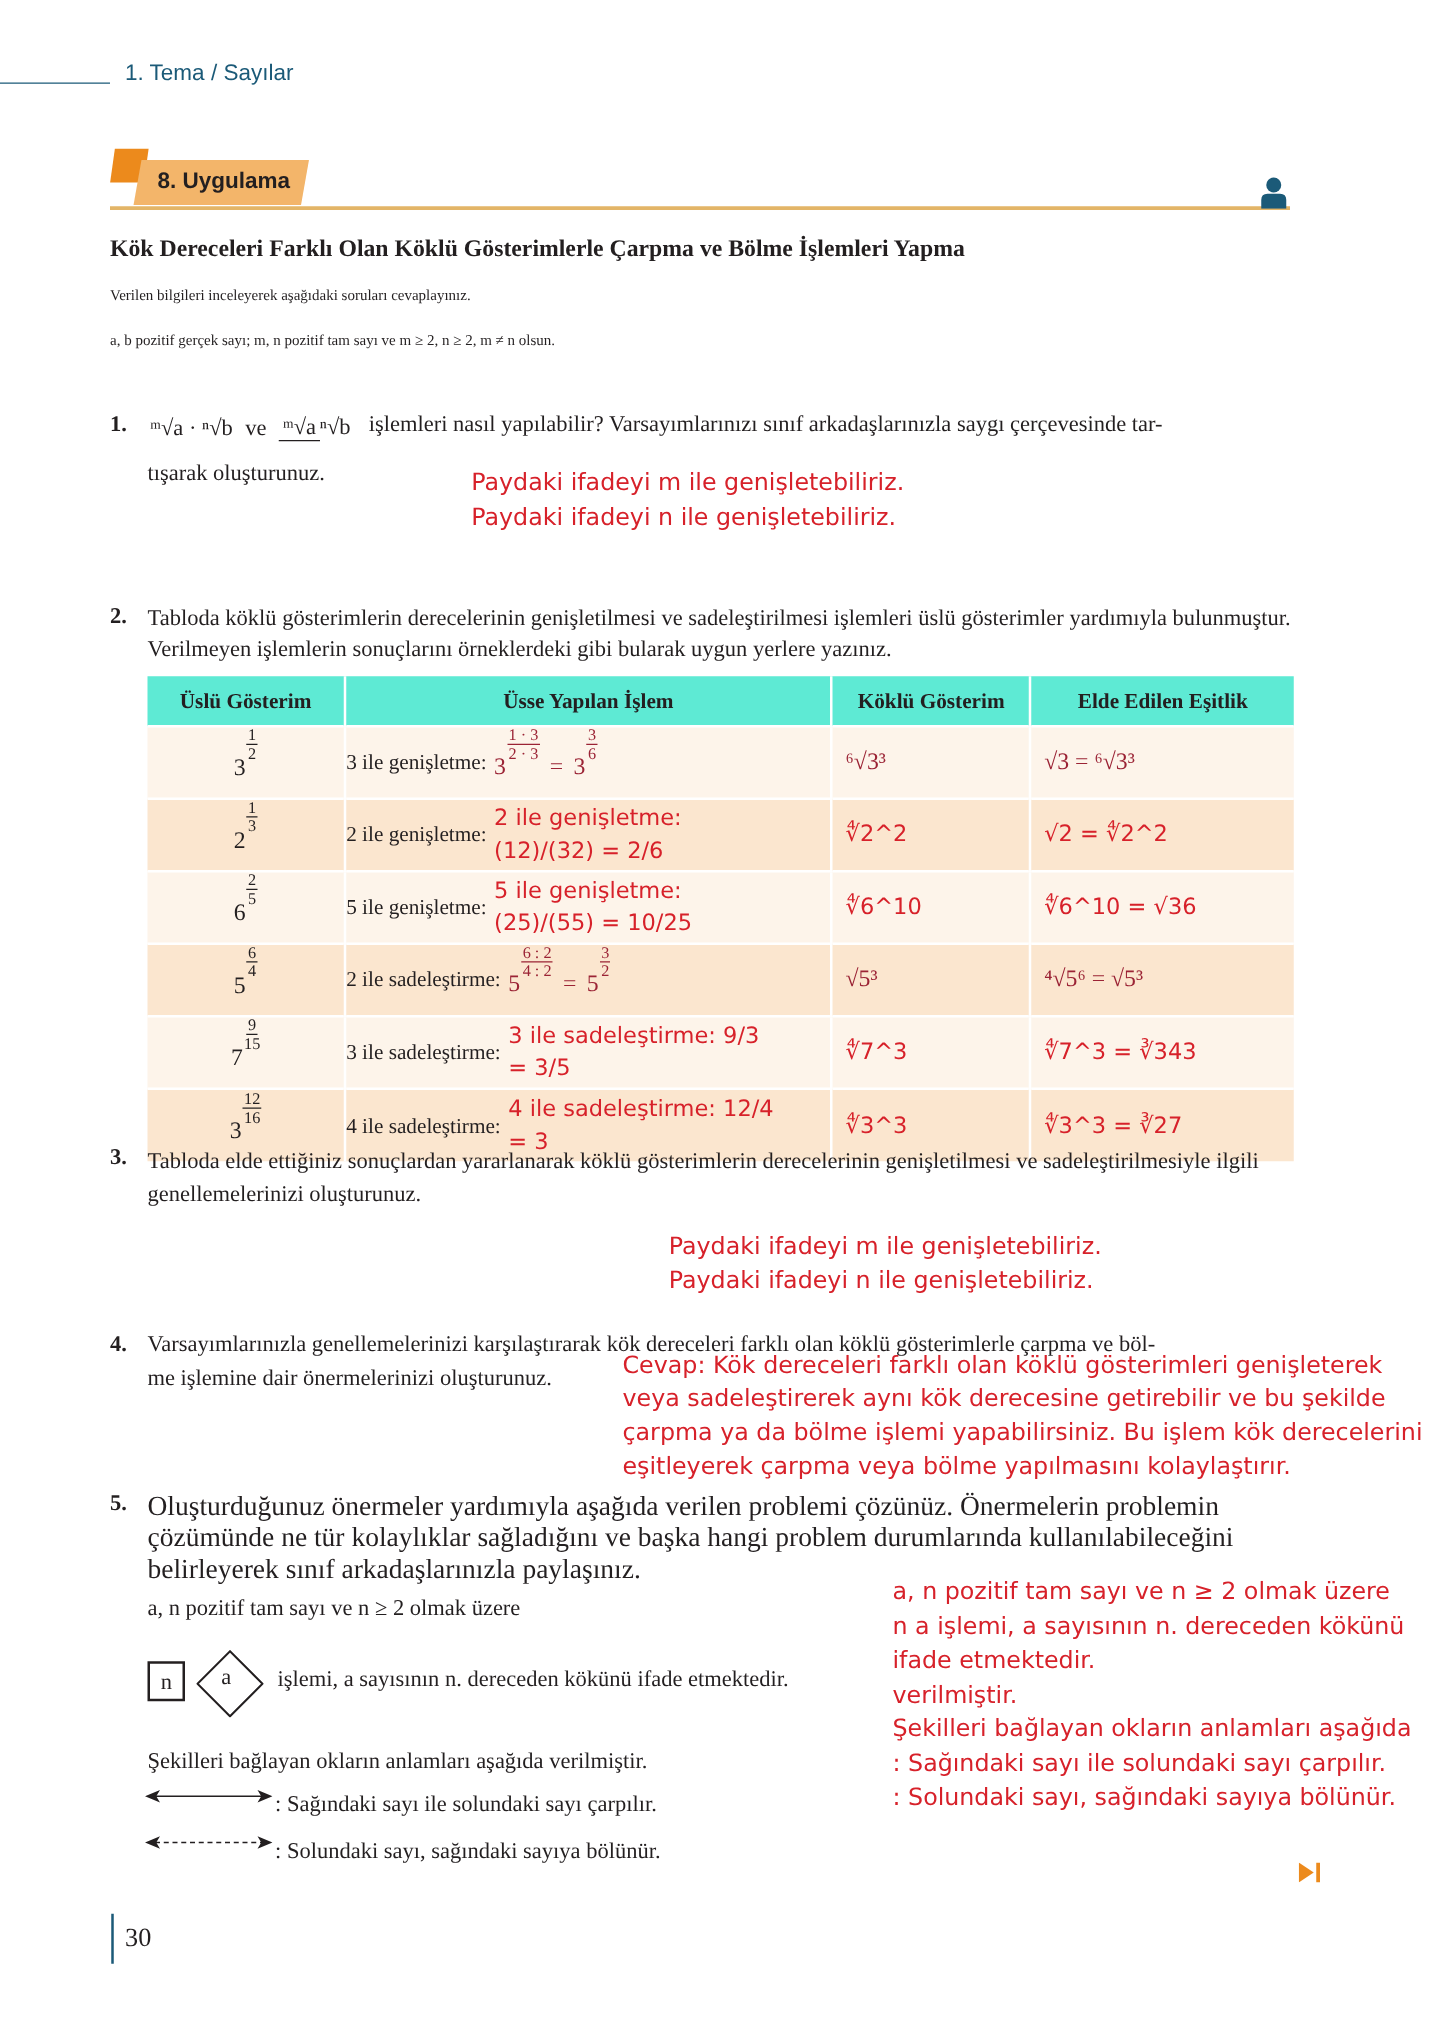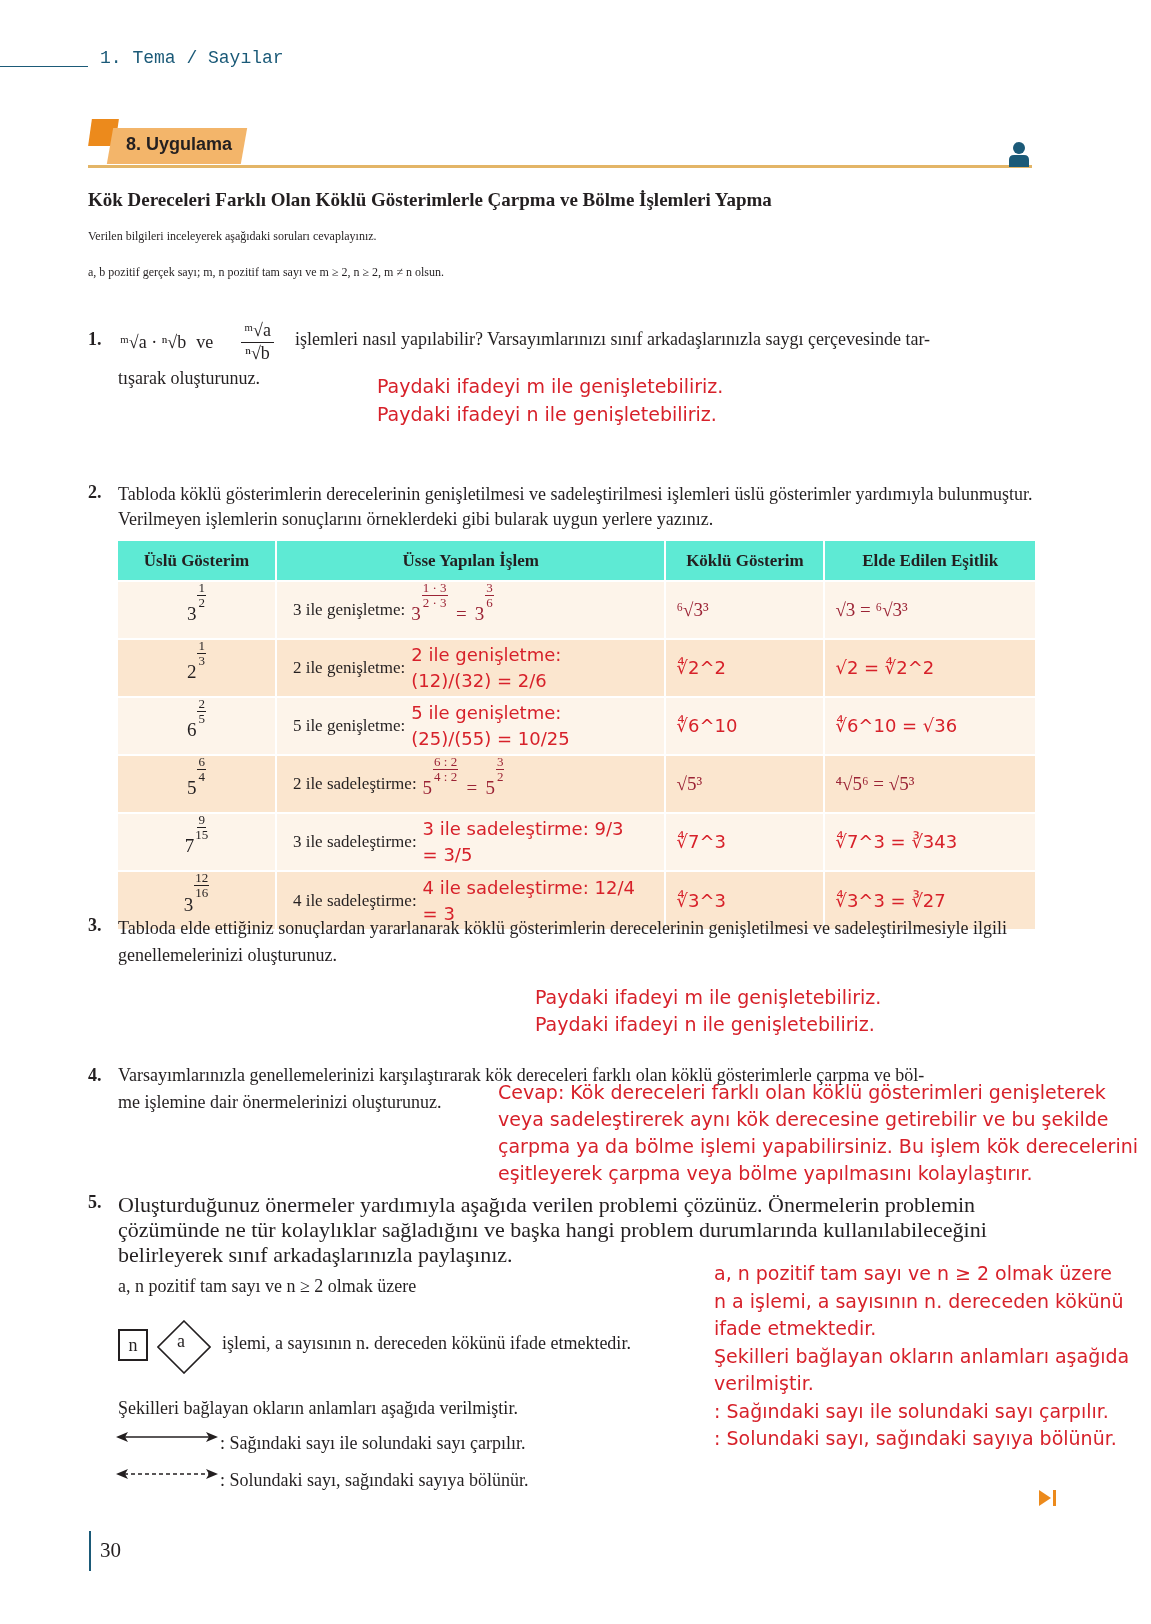--- a/index.html
+++ b/index.html
@@ -1,19 +1,19 @@
 <!DOCTYPE html>
 <html><head>
 <meta charset="utf-8">
 <style>
   * { box-sizing: border-box; margin: 0; padding: 0; }
   html, body { width: 1151px; height: 1624px; background: #ffffff; }
   body { position: relative; font-family: "Liberation Serif", "DejaVu Serif", serif; color: #231f20; overflow: hidden; }
   .abs { position: absolute; }
-  .serif { font-family: Liberation Mono, monospace; text-align: center; }
+  .serif { font-family: Liberation Sans, sans-serif; text-align: center; }
   .red { color: #d7212a; font-family: "DejaVu Sans", "Liberation Sans", sans-serif; }
   .maroon { color: #9b2335; }
 
   
   #header-line { left: 0; top: 66px; width: 88px; height: 1px; background: #1b5a78; }
   #breadcrumb { left: 100px; top: 48px; font-size: 18px; color: #1b5a78; }
 
   
   #banner-square { left: 90px; top: 119px; width: 27px; height: 27px; background: #ec8a1c; transform: skewX(-8deg); }
   #banner-box { left: 110px; top: 128px; width: 134px; height: 36px; background: #f3b56a; transform: skewX(-10deg); }
@@ -47,21 +47,21 @@
   #table tr.odd td { background: #fdf4ea; }
   #table tr.even td { background: #fbe6cf; }
   .col1 { width: 150px; text-align: center; }
   .col2 { width: 370px; }
   .col3 { width: 151px; }
   .col4 { width: 200px; }
   .pow { display: inline-flex; align-items: flex-end; font-size: 19px; }
   .pow .base { line-height: 1; }
   .frac { display: inline-flex; flex-direction: column; align-items: center; font-size: 13px; line-height: 1.05; margin-left: 1px; position: relative; top: -14px; }
   .frac .num { border-bottom: 1px solid currentColor; padding: 0 1px; }
-  .op-label { font-size: 17px; padding-left: 16px; display: inline-block; vertical-align: middle; }
+  .op-label { font-size: 17px; padding-left: 0; display: inline-block; vertical-align: middle; }
   .op-math { display: inline-block; vertical-align: middle; margin-left: 6px; }
   .red-cell { color: #d7212a; font-family: "DejaVu Sans", "Liberation Sans", sans-serif; font-size: 18px; line-height: 26px; }
   .radical { font-size: 19px; }
   .cell-pad { padding-left: 10px; }
 
   
   #q3-num { left: 88px; top: 915px; }
   #q3-text { left: 118px; top: 915px; width: 925px; font-size: 18px; line-height: 27px; }
   #q3-ans-1 { left: 535px; top: 986px; font-size: 19px; }
   #q3-ans-2 { left: 535px; top: 1013px; font-size: 19px; }
@@ -107,21 +107,21 @@
 </svg>
 
 <div class="abs" id="section-title">Kök Dereceleri Farklı Olan Köklü Gösterimlerle Çarpma ve Bölme İşlemleri Yapma</div>
 <div class="abs body-text" id="intro-1">Verilen bilgileri inceleyerek aşağıdaki soruları cevaplayınız.</div>
 <div class="abs body-text" id="intro-2">a, b pozitif gerçek sayı; m, n pozitif tam sayı ve m ≥ 2, n ≥ 2, m ≠ n olsun.</div>
 
 <div class="abs qnum" id="q1-num">1.</div>
 <div class="abs" id="q1-math" style="display:flex;align-items:center;gap:10px;">
   <span>ᵐ√a · ⁿ√b</span>
   <span>ve</span>
-  <span style="display:inline-flex;flex-direction:column;align-items:center;line-height:1.2;margin-left:18px;">
+  <span style="display:inline-flex;flex-direction:row;align-items:center;line-height:1.2;">
     <span style="border-bottom:1px solid #231f20;padding:0 3px;">ᵐ√a</span>
     <span>ⁿ√b</span>
   </span>
 </div>
 <div class="abs" id="q1-text">işlemleri nasıl yapılabilir? Varsayımlarınızı sınıf arkadaşlarınızla saygı çerçevesinde tar-</div>
 <div class="abs" id="q1-text-2">tışarak oluşturunuz.</div>
 <div class="abs red" id="q1-ans-1">Paydaki ifadeyi m ile genişletebiliriz.</div>
 <div class="abs red" id="q1-ans-2">Paydaki ifadeyi n ile genişletebiliriz.</div>
 
 <div class="abs qnum" id="q2-num">2.</div>
@@ -270,22 +270,22 @@
   <line x1="8" y1="7" x2="94" y2="7" stroke="#231f20" stroke-width="1.3" stroke-dasharray="4,3"></line>
   <polygon points="0,7 12,2 9,7 12,12" fill="#231f20"></polygon>
   <polygon points="102,7 90,2 93,7 90,12" fill="#231f20"></polygon>
 </svg>
 <div class="abs" id="arrow-dashed-text">: Solundaki sayı, sağındaki sayıya bölünür.</div>
 
 <div class="abs red" id="q5-answer">
   <div>a, n pozitif tam sayı ve n ≥ 2 olmak üzere</div>
   <div>n a işlemi, a sayısının n. dereceden kökünü</div>
   <div>ifade etmektedir.</div>
+  <div>verilmiştir.</div>
   <div>Şekilleri bağlayan okların anlamları aşağıda</div>
-  <div>verilmiştir.</div>
   <div>: Sağındaki sayı ile solundaki sayı çarpılır.</div>
   <div>: Solundaki sayı, sağındaki sayıya bölünür.</div>
 </div>
 
 <svg class="abs" id="next-icon" viewBox="0 0 18 16">
   <polygon points="0,0 12,8 0,16" fill="#ec8a1c"></polygon>
   <rect x="14" y="0" width="3" height="16" fill="#ec8a1c"></rect>
 </svg>
 <div class="abs" id="page-bar"></div>
 <div class="abs" id="page-number">30</div>

